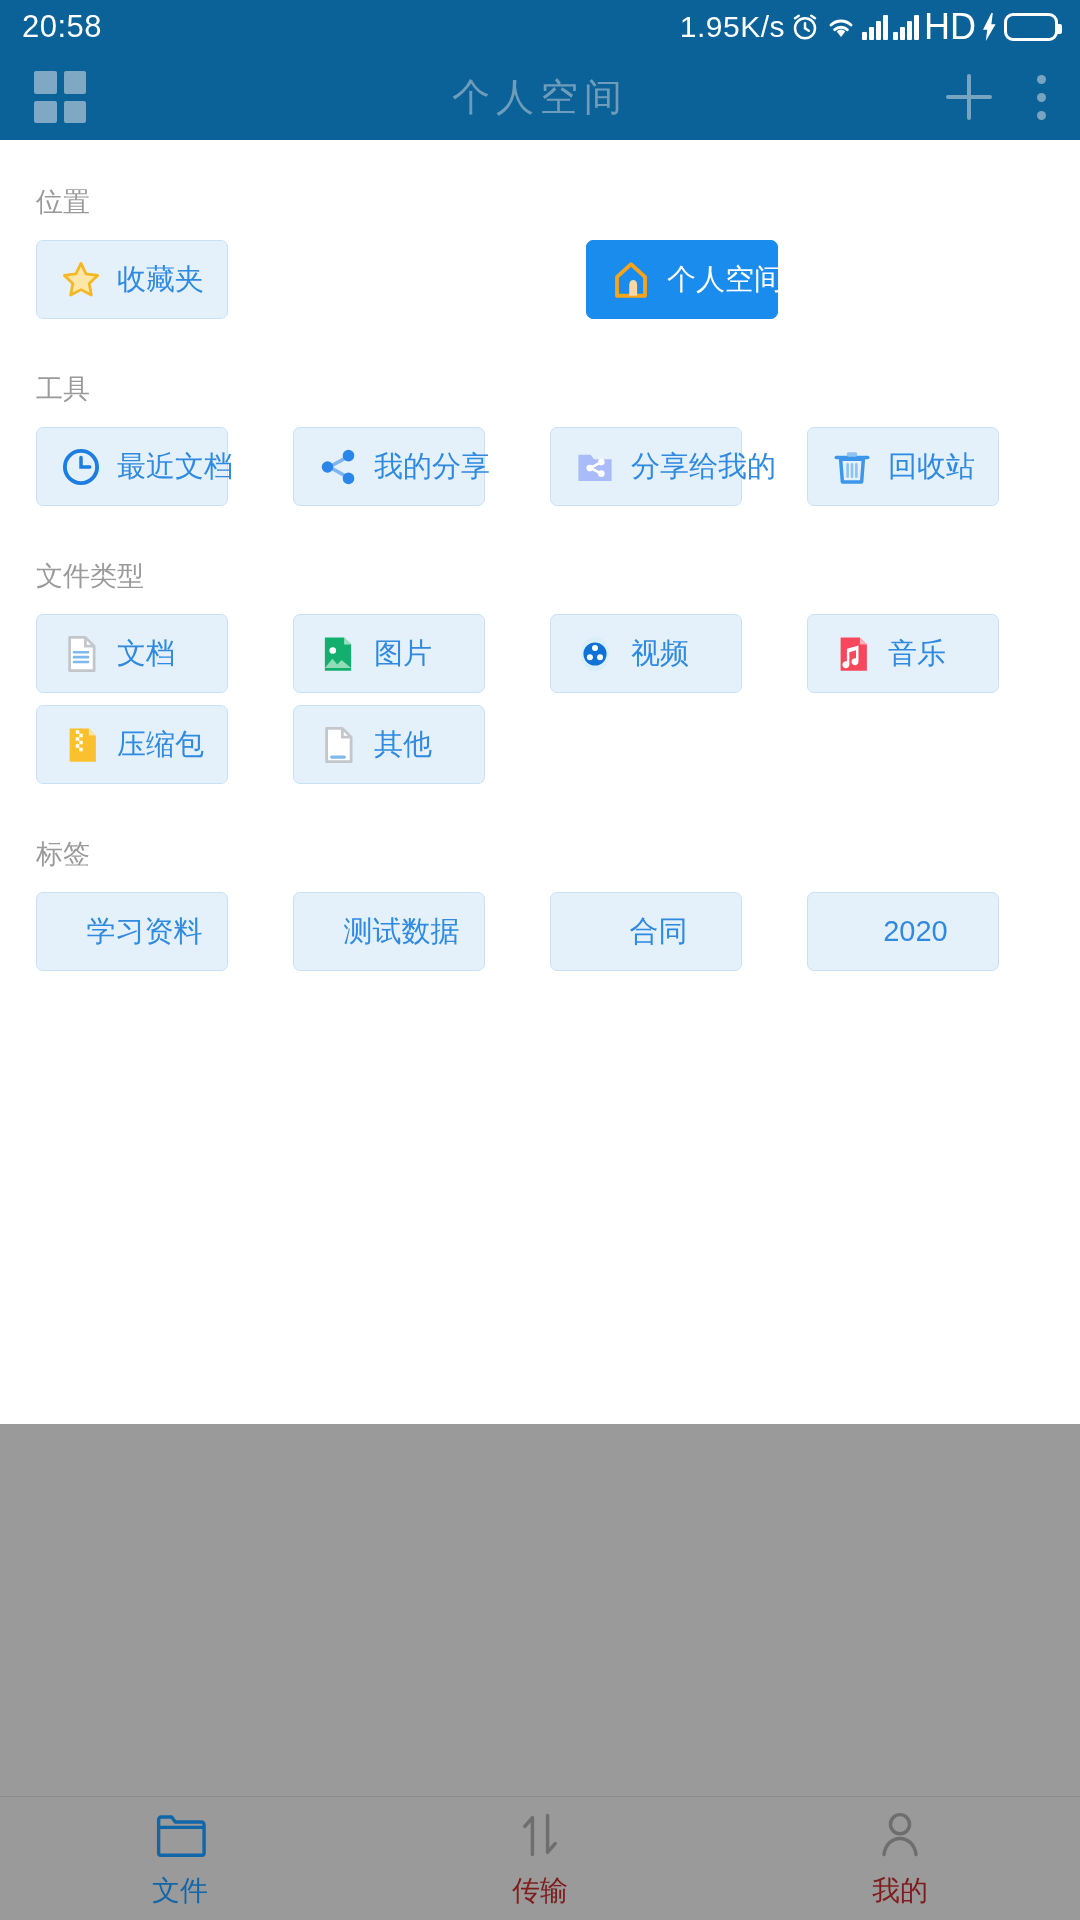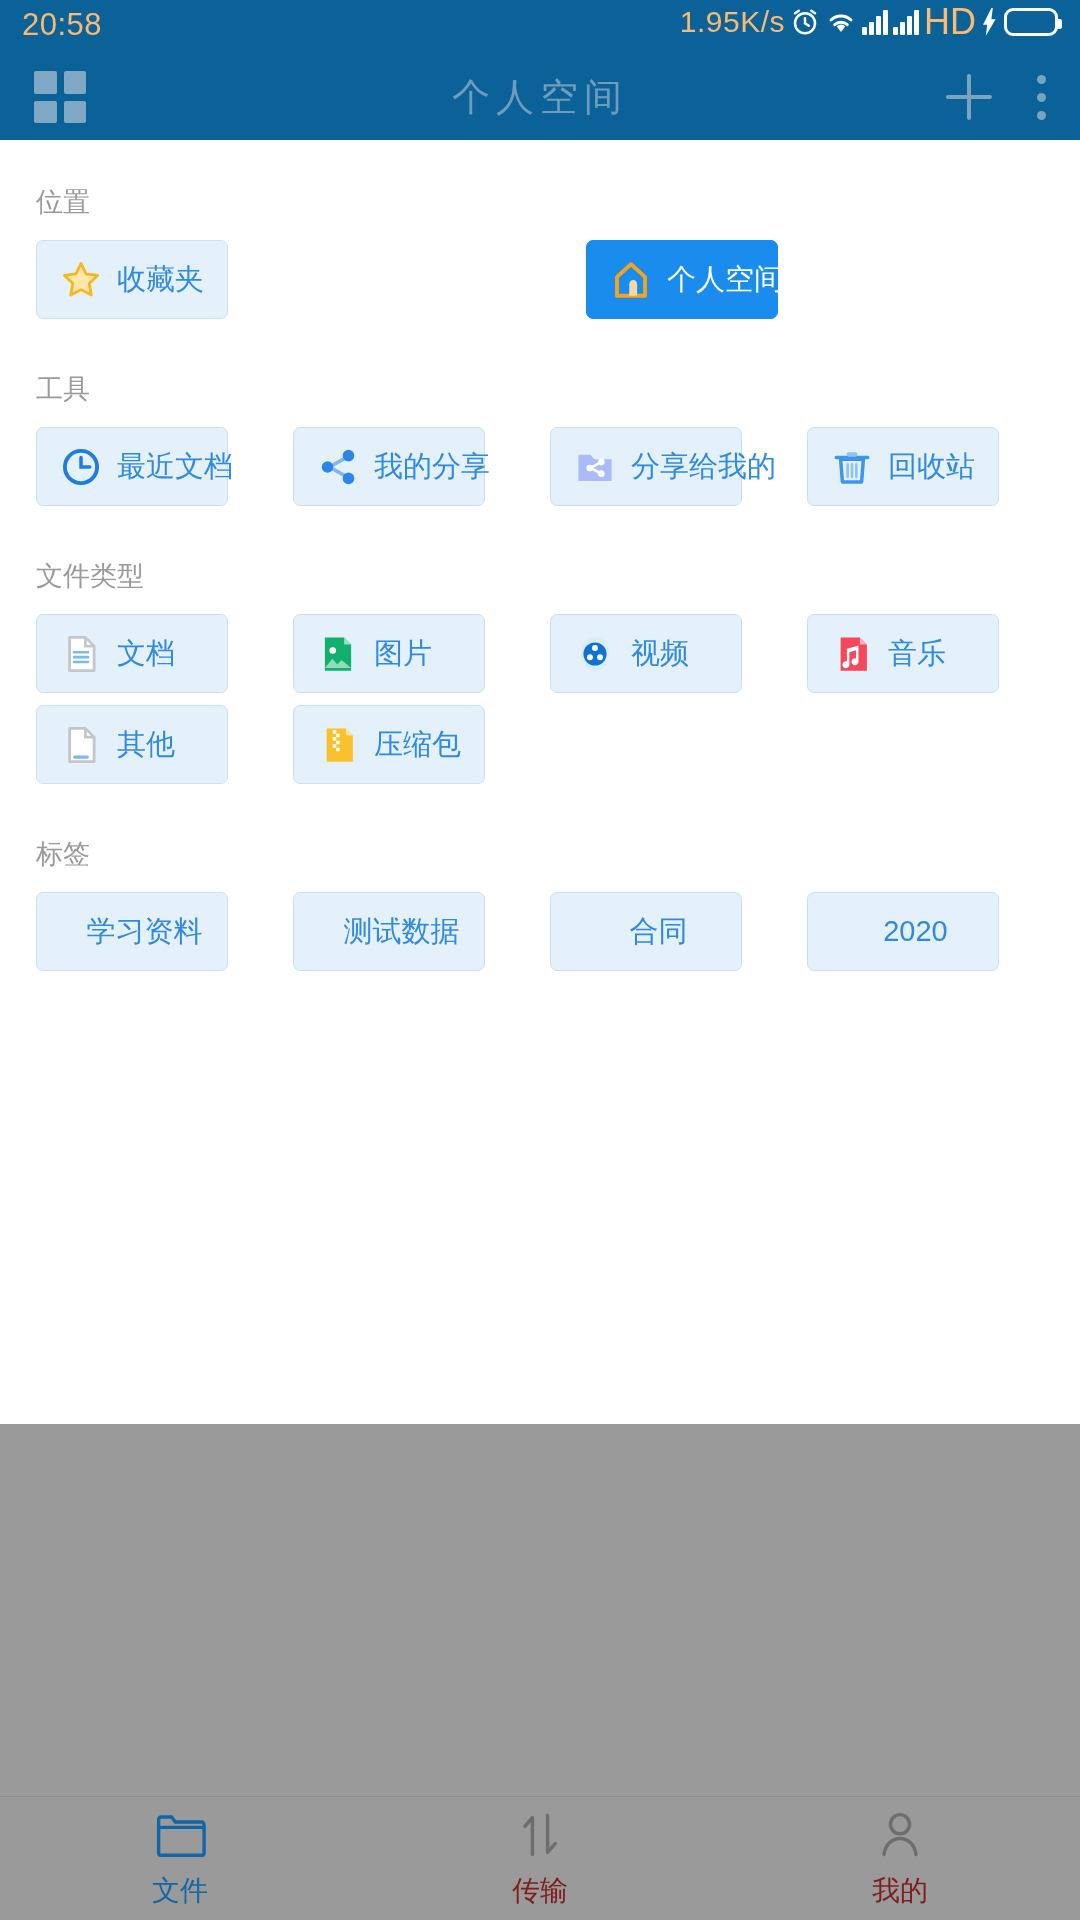--- a/index.html
+++ b/index.html
@@ -8,24 +8,24 @@
     font-family: "Liberation Sans", "DejaVu Sans", sans-serif;
     background: #ffffff;
     overflow: hidden;
     position: relative;
   }
 
   
   .statusbar {
     height: 54px;
     background: #0a6298;
-    color: #fdba74;
+    color: #ffffff;
     display: flex;
-    align-items: flex-end;
-    padding: 11px 22px;
+    align-items: center;
+    padding: 0 22px;
     font-size: 30px;
     letter-spacing: .5px;
   }
   .statusbar .time { font-size: 31px; }
   .statusbar .spacer { flex: 1; }
   .status-right { display: flex; align-items: center; gap: 5px; margin-left: 20px; }
   .net-speed { font-size: 30px; }
   .ic { display: inline-flex; align-items: center; }
   .bars { display: inline-flex; align-items: flex-end; gap: 2px; height: 26px; }
   .bars i { width: 5px; background: #fff; display: block; border-radius: 1px; }
@@ -286,36 +286,36 @@
             <path d="M5.5 2.5h11l4 4v15h-15z" fill="#f5485c"></path>
             <path d="M16.5 2.5v4h4z" fill="#fbb0b8"></path>
             <path d="M14.3 7.5l-5.2 1.5v7.2a2 2 0 1 0 1.4 1.9V11l3.8-1.1v4.6a2 2 0 1 0 1.4 1.9V7.2z" fill="#fff"></path>
           </svg>
       </span>
       <span class="label">音乐</span>
     </div>
     <div class="card">
       <span class="ico">
         <svg width="42" height="42" viewBox="0 0 24 24">
+            <path d="M5.5 2.5h11l4 4v15h-15z" fill="#fbc02d"></path>
+            <path d="M16.5 2.5v4h4z" fill="#fde4a3"></path>
+            <path d="M9 3.5h2v2H9zM11 5.5h2v2h-2zM9 7.5h2v2H9zM11 9.5h2v2h-2zM9 11.5h2v2H9zM11 13.5h2v2h-2z" fill="#fff"></path>
+          </svg>
+      </span>
+      <span class="label">压缩包</span>
+    </div>
+    <div class="card">
+      <span class="ico">
+        <svg width="42" height="42" viewBox="0 0 24 24">
             <path d="M5.5 2.5h9l5 5v14h-14z" fill="#fff" stroke="#c3c7cc" stroke-width="1.6" stroke-linejoin="round"></path>
             <path d="M14.5 2.5v5h5" fill="none" stroke="#c3c7cc" stroke-width="1.6"></path>
             <rect x="7.5" y="18" width="9" height="1.8" rx=".9" fill="#7fb8ea"></rect>
           </svg>
       </span>
       <span class="label">其他</span>
-    </div>
-    <div class="card">
-      <span class="ico">
-        <svg width="42" height="42" viewBox="0 0 24 24">
-            <path d="M5.5 2.5h11l4 4v15h-15z" fill="#fbc02d"></path>
-            <path d="M16.5 2.5v4h4z" fill="#fde4a3"></path>
-            <path d="M9 3.5h2v2H9zM11 5.5h2v2h-2zM9 7.5h2v2H9zM11 9.5h2v2h-2zM9 11.5h2v2H9zM11 13.5h2v2h-2z" fill="#fff"></path>
-          </svg>
-      </span>
-      <span class="label">压缩包</span>
     </div>
   </div>
 
   <div class="section-label">标签</div>
   <div class="grid3">
     <div class="card tag">
       <span class="label">学习资料</span>
     </div>
     <div class="card tag">
       <span class="label">测试数据</span>

